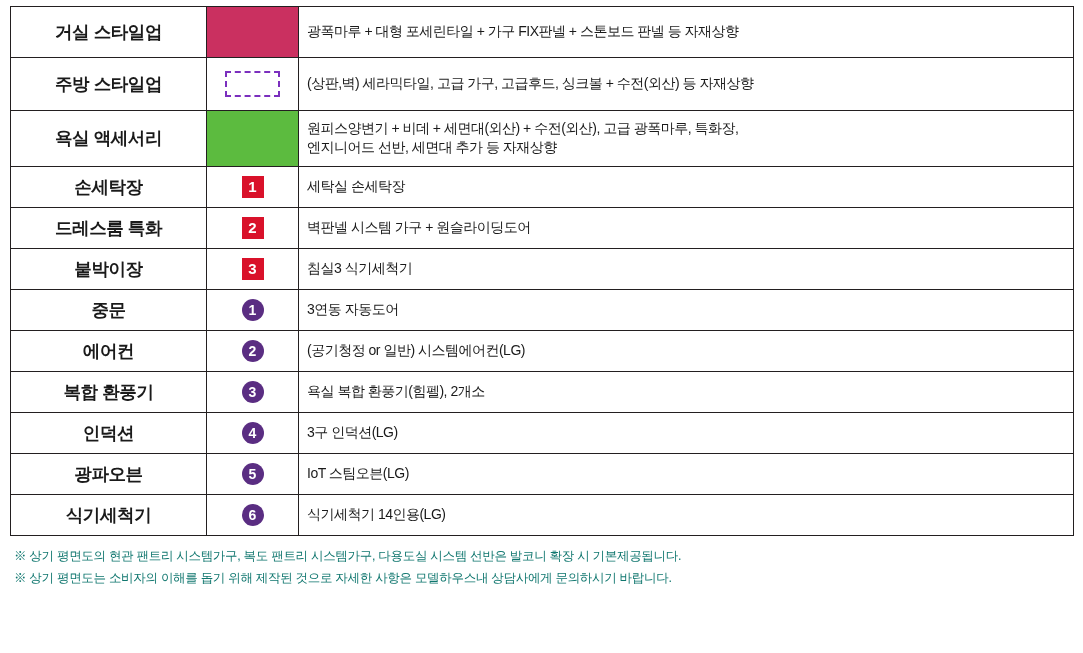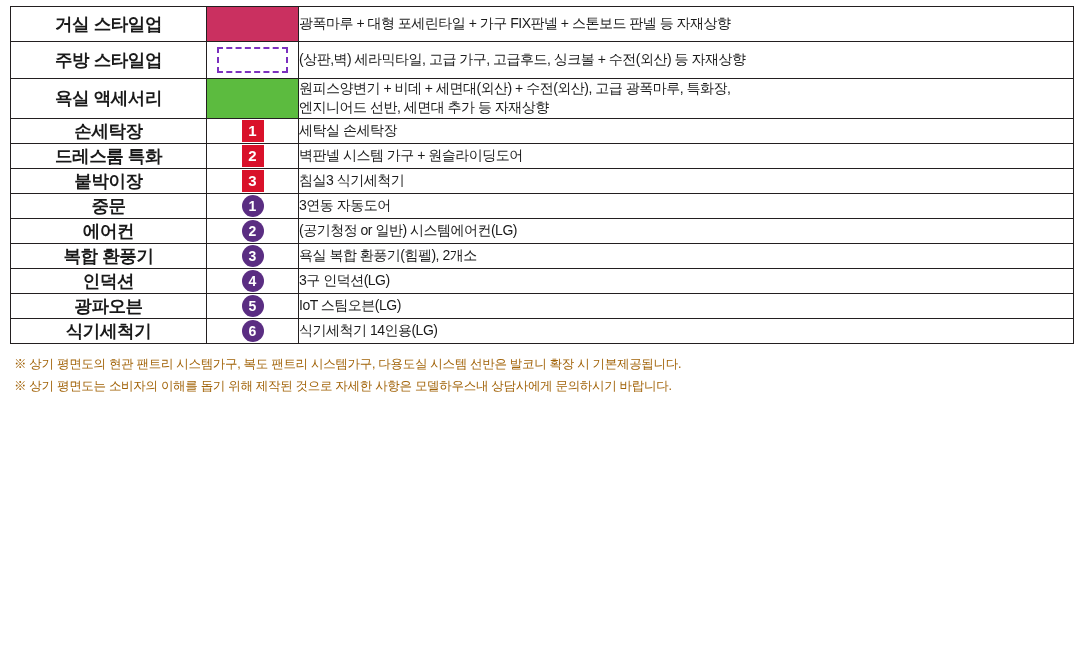--- a/index.html
+++ b/index.html
@@ -19,21 +19,21 @@
     width: 1083px;
     padding: 6px 10px 0 10px;
   }
   table.spec {
     border-collapse: collapse;
     width: 1063px;
     table-layout: fixed;
   }
   table.spec td {
     border: 1px solid #231f20;
-    padding: 0;
+    padding: 8px;
     vertical-align: middle;
     margin-top: 12px;
   }
   .col-label { width: 196px; }
   .col-mark  { width: 92px; }
   .col-desc  { width: 775px; }
 
   .label-cell {
     text-align: center;
     font-weight: bold;
@@ -96,21 +96,21 @@
     font-weight: bold;
     line-height: 22px;
     text-align: center;
   }
   .footnotes {
     margin-top: 10px;
     padding-left: 4px;
   }
   .footnote {
     font-size: 12.5px;
-    color: #a16207;
+    color: #0f766e;
     line-height: 1.75;
     letter-spacing: -0.3px;
   }
 </style>
 </head>
 <body>
 
 <div class="sheet">
   <table class="spec">
     <colgroup>

